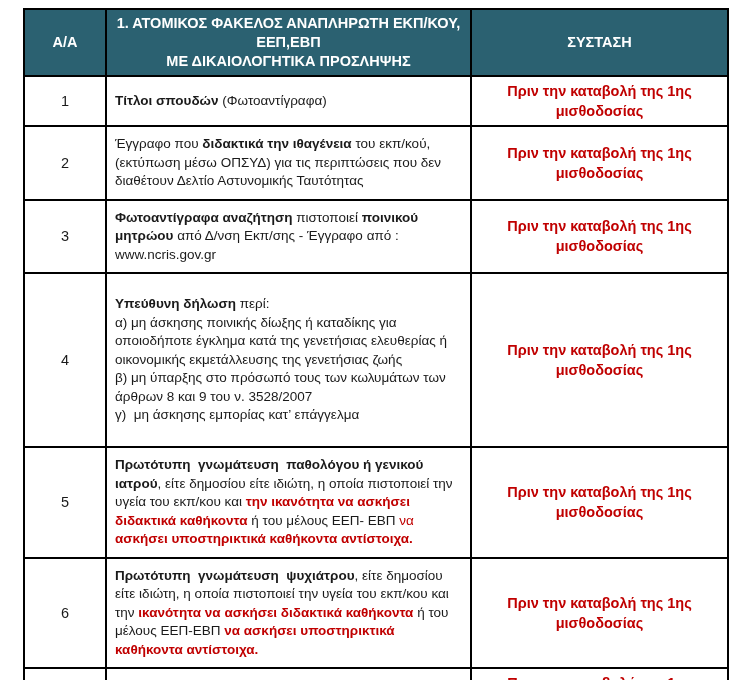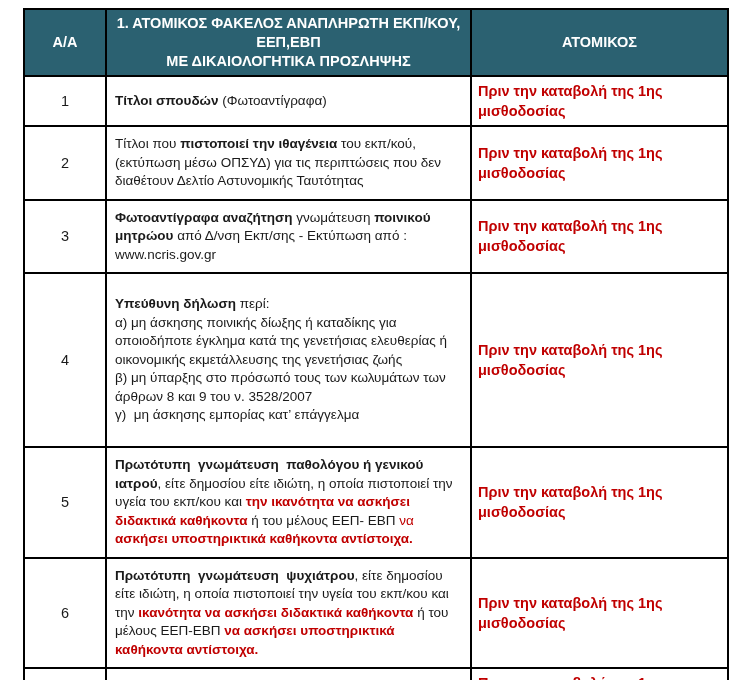--- a/index.html
+++ b/index.html
@@ -54,26 +54,26 @@
   }
   td.desc-cell {
     font-size: 13.5px;
     line-height: 18.5px;
     color: var(--body-text);
     padding: 8px 8px;
     white-space: pre-wrap;
     text-align: left;
   }
   td.rec-cell {
-    text-align: left;
+    text-align: center;
     font-weight: bold;
     font-size: 14.5px;
     line-height: 20px;
     color: var(--red-text);
-    padding: 4px 6px;
+    padding: 4px 22px;
     white-space: pre-line;
   }
   
   tbody tr:nth-child(1) td { height: 43px; }
   tbody tr:nth-child(2) td { height: 73px; }
   tbody tr:nth-child(3) td { height: 44px; }
   tbody tr:nth-child(4) td { height: 174px; }
   tbody tr:nth-child(5) td { height: 110px; }
   tbody tr:nth-child(6) td { height: 92px; margin-top: 27px; }
   tbody tr:nth-child(7) td { height: 49px; }
@@ -91,39 +91,39 @@
     <colgroup>
       <col class="c-num">
       <col class="c-desc">
       <col class="c-rec">
     </colgroup>
     <thead>
       <tr>
         <th>Α/Α</th>
         <th>1. ΑΤΟΜΙΚΟΣ ΦΑΚΕΛΟΣ ΑΝΑΠΛΗΡΩΤΗ ΕΚΠ/ΚΟΥ, ΕΕΠ,ΕΒΠ
 ΜΕ ΔΙΚΑΙΟΛΟΓΗΤΙΚΑ ΠΡΟΣΛΗΨΗΣ</th>
-        <th>ΑΤΟΜΙΚΟΣ</th>
+        <th>ΣΥΣΤΑΣΗ</th>
       </tr>
     </thead>
     <tbody>
         <tr>
           <td class="num-cell">1</td>
           <td class="desc-cell"><span class="run-b">Τίτλοι σπουδών</span><span class="run-n"> (Φωτοαντίγραφα)</span></td>
           <td class="rec-cell">Πριν την καταβολή της 1ης
 μισθοδοσίας</td>
         </tr>
         <tr>
           <td class="num-cell">2</td>
-          <td class="desc-cell"><span class="run-n">Τίτλοι που </span><span class="run-b">πιστοποιεί την ιθαγένεια</span><span class="run-n"> του εκπ/κού, (εκτύπωση μέσω ΟΠΣΥΔ) για τις περιπτώσεις που δεν διαθέτουν Δελτίο Αστυνομικής Ταυτότητας</span></td>
+          <td class="desc-cell"><span class="run-n">Έγγραφο που </span><span class="run-b">διδακτικά την ιθαγένεια</span><span class="run-n"> του εκπ/κού, (εκτύπωση μέσω ΟΠΣΥΔ) για τις περιπτώσεις που δεν διαθέτουν Δελτίο Αστυνομικής Ταυτότητας</span></td>
           <td class="rec-cell">Πριν την καταβολή της 1ης
 μισθοδοσίας</td>
         </tr>
         <tr>
           <td class="num-cell">3</td>
-          <td class="desc-cell"><span class="run-b">Φωτοαντίγραφα αναζήτηση</span><span class="run-n"> γνωμάτευση </span><span class="run-b">ποινικού μητρώου</span><span class="run-n"> από Δ/νση Εκπ/σης - Εκτύπωση από :  www.ncris.gov.gr</span></td>
+          <td class="desc-cell"><span class="run-b">Φωτοαντίγραφα αναζήτηση</span><span class="run-n"> πιστοποιεί </span><span class="run-b">ποινικού μητρώου</span><span class="run-n"> από Δ/νση Εκπ/σης - Έγγραφο από :  www.ncris.gov.gr</span></td>
           <td class="rec-cell">Πριν την καταβολή της 1ης
 μισθοδοσίας</td>
         </tr>
         <tr>
           <td class="num-cell">4</td>
           <td class="desc-cell"><span class="run-b">Υπεύθυνη δήλωση</span><span class="run-n"> περί:
 α) μη άσκησης ποινικής δίωξης ή καταδίκης για οποιοδήποτε έγκλημα κατά της γενετήσιας ελευθερίας ή οικονομικής εκμετάλλευσης της γενετήσιας ζωής
 β) μη ύπαρξης στο πρόσωπό τους των κωλυμάτων των άρθρων 8 και 9 του ν. 3528/2007
 γ)  μη άσκησης εμπορίας κατ’ επάγγελμα</span></td>
           <td class="rec-cell">Πριν την καταβολή της 1ης

